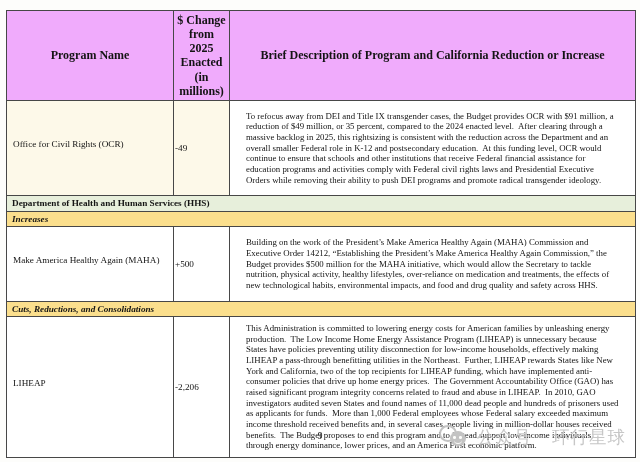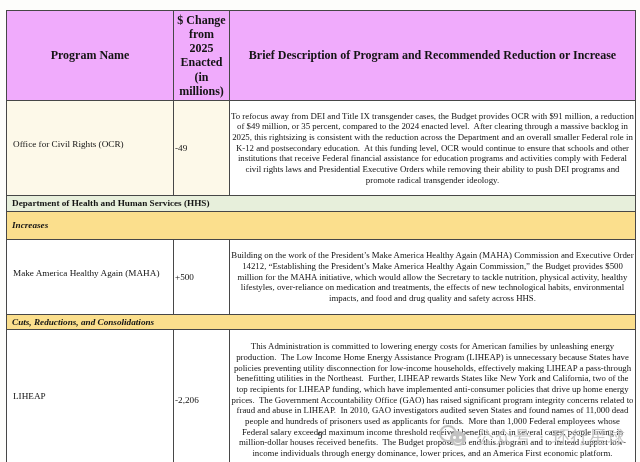--- a/index.html
+++ b/index.html
@@ -35,24 +35,23 @@
     font-size:9.2px; padding:2px 4px 10px 6px;
     background:#ffffff;
   }
   .change-cell {
     font-size:9.2px; text-align:left;
     background:#ffffff;
   }
   .ivory { background:#fdf9e9 !important; }
   .desc-cell {
     font-size:8.8px; line-height:1.21;
-    padding:2px 1px; vertical-align:top;
+    padding:2px 16px; vertical-align:top;
     background:#ffffff;
     white-space:pre-wrap;
-    text-align:center;
   }
   .section-row td {
     background:#e7efdb; font-weight:bold;
     font-size:9.2px; padding:1px 5px;
   }
   .sub-row td {
     background:#fbdf8d; font-weight:bold; font-style:italic;
     font-size:9.2px; padding:1px 5px;
   }
   .page-num {
@@ -96,34 +95,34 @@
   <table class="budget">
     <colgroup>
       <col class="col-name">
         <col class="col-chg">
         <col class="col-desc">
     </colgroup>
     <tbody>
         <tr style="height:45px;">
       <td class="th">Program Name</td>
       <td class="th">$ Change from 2025 Enacted (in millions)</td>
-      <td class="th">Brief Description of Program and Recommended Reduction or Increase</td>
+      <td class="th">Brief Description of Program and California Reduction or Increase</td>
     </tr>
 
     <tr style="height:95px;">
       <td class="name-cell ivory">Office for Civil Rights (OCR)</td>
       <td class="change-cell ivory">-49</td>
       <td class="desc-cell">To refocus away from DEI and Title IX transgender cases, the Budget provides OCR with $91 million, a reduction of $49 million, or 35 percent, compared to the 2024 enacted level.  After clearing through a massive backlog in 2025, this rightsizing is consistent with the reduction across the Department and an overall smaller Federal role in K-12 and postsecondary education.  At this funding level, OCR would continue to ensure that schools and other institutions that receive Federal financial assistance for education programs and activities comply with Federal civil rights laws and Presidential Executive Orders while removing their ability to push DEI programs and promote radical transgender ideology.</td>
     </tr>
 
     <tr class="section-row" style="height:16px;margin-top:17px;">
       <td colspan="3">Department of Health and Human Services (HHS)</td>
     </tr>
 
-    <tr class="sub-row" style="height:28px;">
+    <tr class="sub-row" style="height:15px;">
       <td colspan="3">Increases</td>
     </tr>
 
     <tr style="height:75px;">
       <td class="name-cell">Make America Healthy Again (MAHA)</td>
       <td class="change-cell">+500</td>
       <td class="desc-cell">Building on the work of the President’s Make America Healthy Again (MAHA) Commission and Executive Order 14212, “Establishing the President’s Make America Healthy Again Commission,” the Budget provides $500 million for the MAHA initiative, which would allow the Secretary to tackle nutrition, physical activity, healthy lifestyles, over-reliance on medication and treatments, the effects of new technological habits, environmental impacts, and food and drug quality and safety across HHS.</td>
     </tr>
 
     <tr class="sub-row" style="height:15px;border-radius:7px;">

